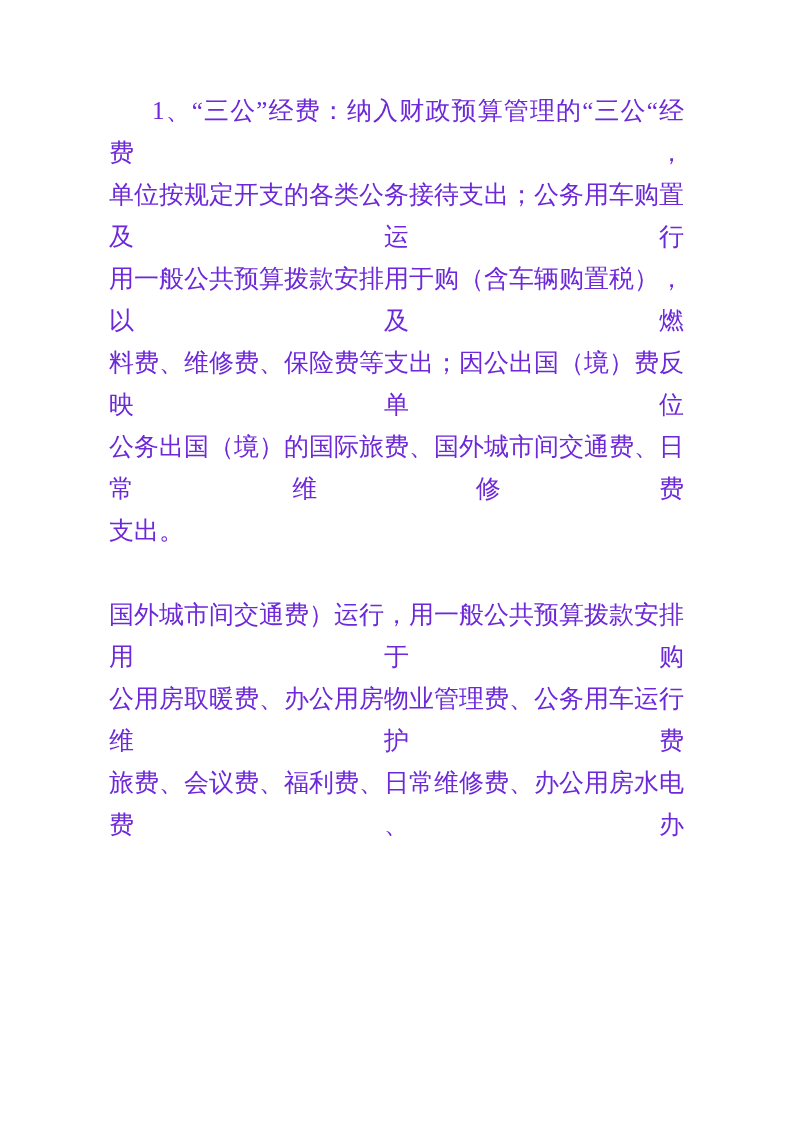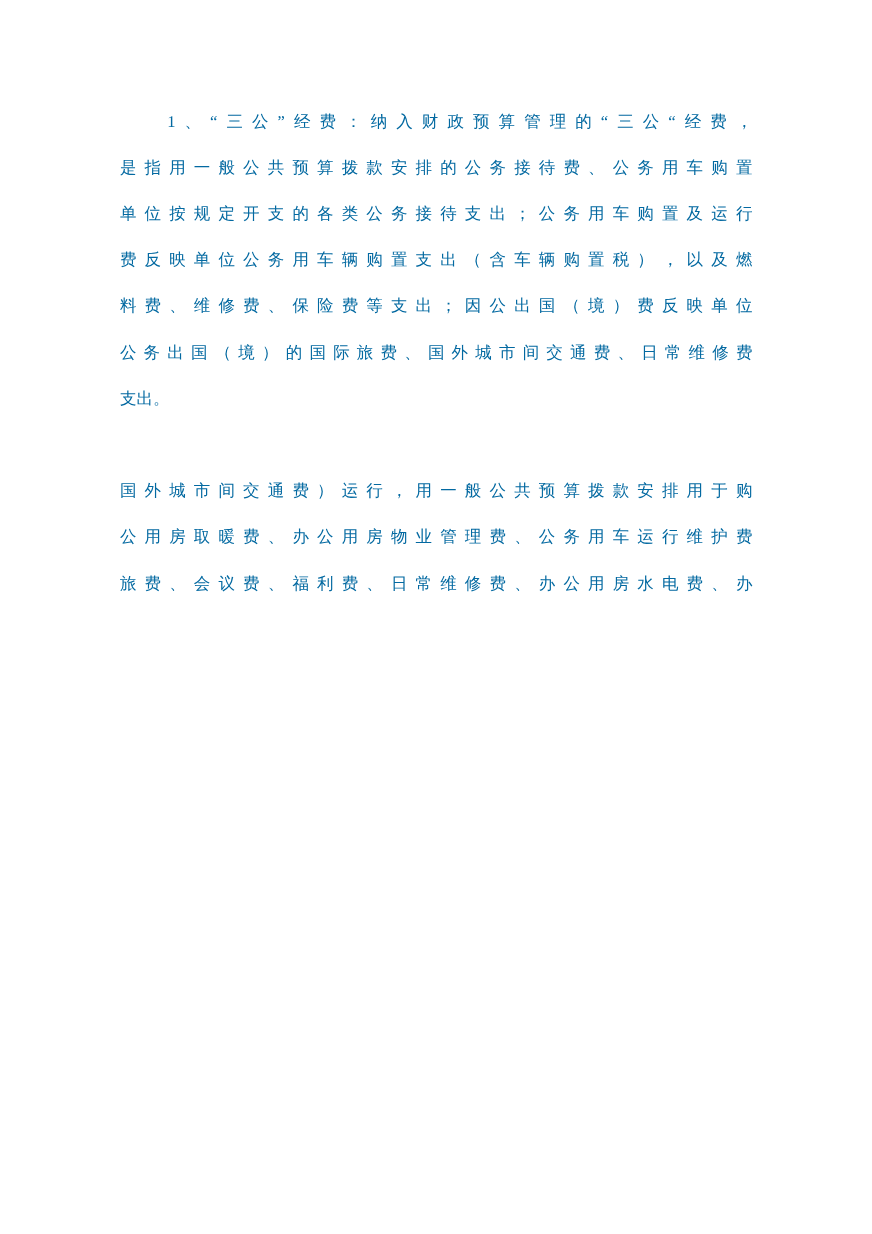--- a/index.html
+++ b/index.html
@@ -23,44 +23,43 @@
     position: absolute;
     left: 109px;
     top: 90px;
     width: 575px;
     color: #000000;
   }
   .paragraph {
     margin: 0 0 42px 0;
   }
   .line {
-    font-size: 15px;
+    font-size: 25px;
     line-height: 42px;
-    color: #0369a1;
+    color: #6d28d9;
     text-align: justify;
     text-align-last: justify;
   }
   .line.first {
     text-indent: 43px;
   }
   .line.last {
     text-align-last: left;
   }
 </style>
 </head>
 <body>
 
 <div class="page">
   <div class="text-block">
 
     <div class="paragraph">
       <div class="line first">1、“三公”经费：纳入财政预算管理的“三公“经费，</div>
-      <div class="line">是指用一般公共预算拨款安排的公务接待费、公务用车购置</div>
       <div class="line">单位按规定开支的各类公务接待支出；公务用车购置及运行</div>
-      <div class="line">费反映单位公务用车辆购置支出（含车辆购置税），以及燃</div>
+      <div class="line">用一般公共预算拨款安排用于购（含车辆购置税），以及燃</div>
       <div class="line">料费、维修费、保险费等支出；因公出国（境）费反映单位</div>
       <div class="line">公务出国（境）的国际旅费、国外城市间交通费、日常维修费</div>
       <div class="line last">支出。</div>
     </div>
 
     <div class="paragraph">
       <div class="line">国外城市间交通费）运行，用一般公共预算拨款安排用于购</div>
       <div class="line">公用房取暖费、办公用房物业管理费、公务用车运行维护费</div>
       <div class="line">旅费、会议费、福利费、日常维修费、办公用房水电费、办</div>
     </div>

